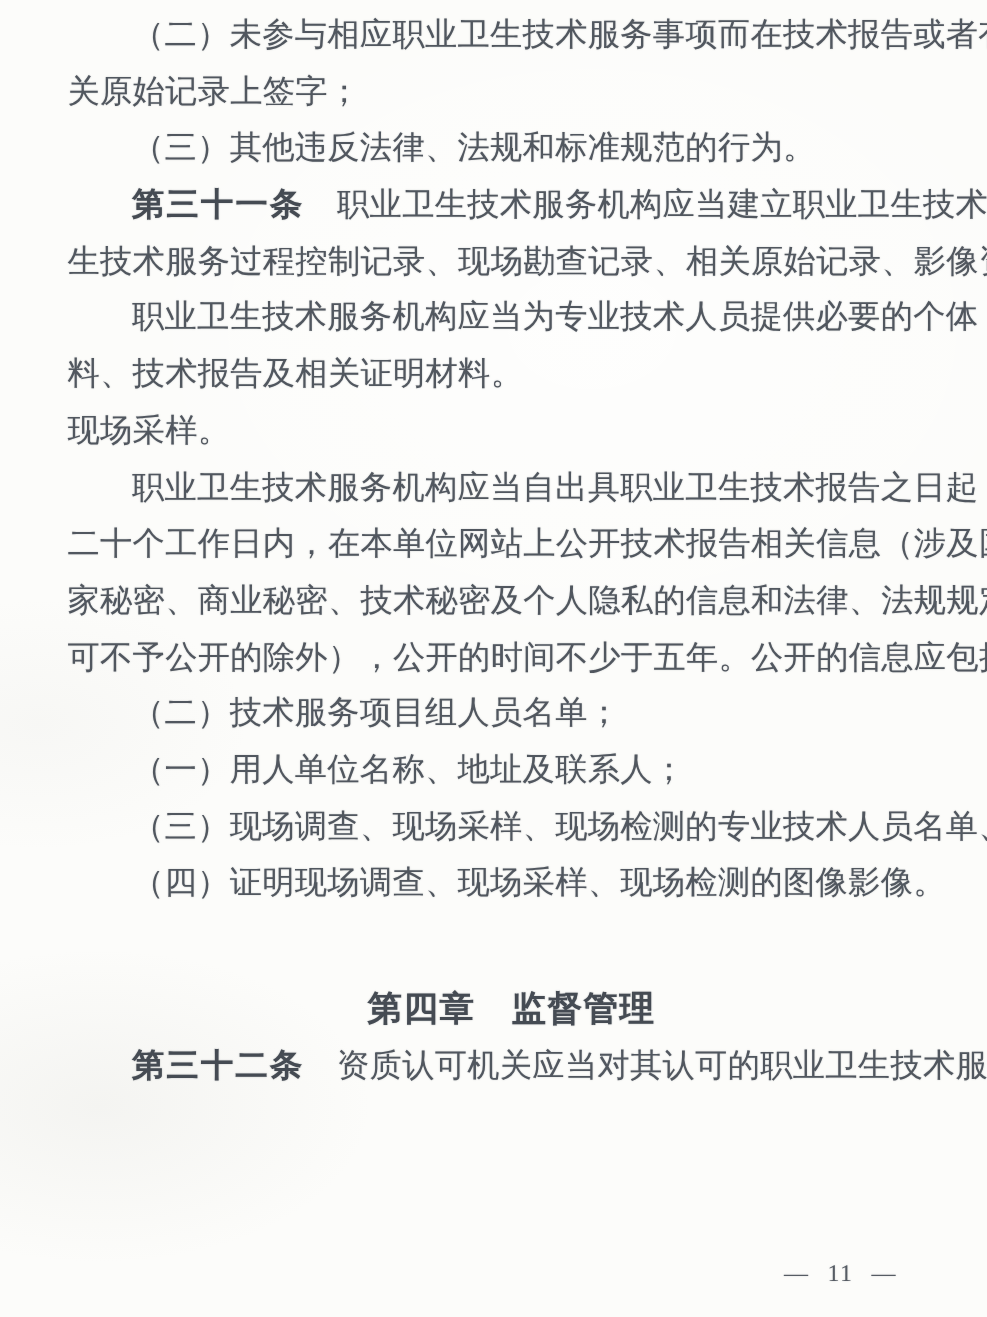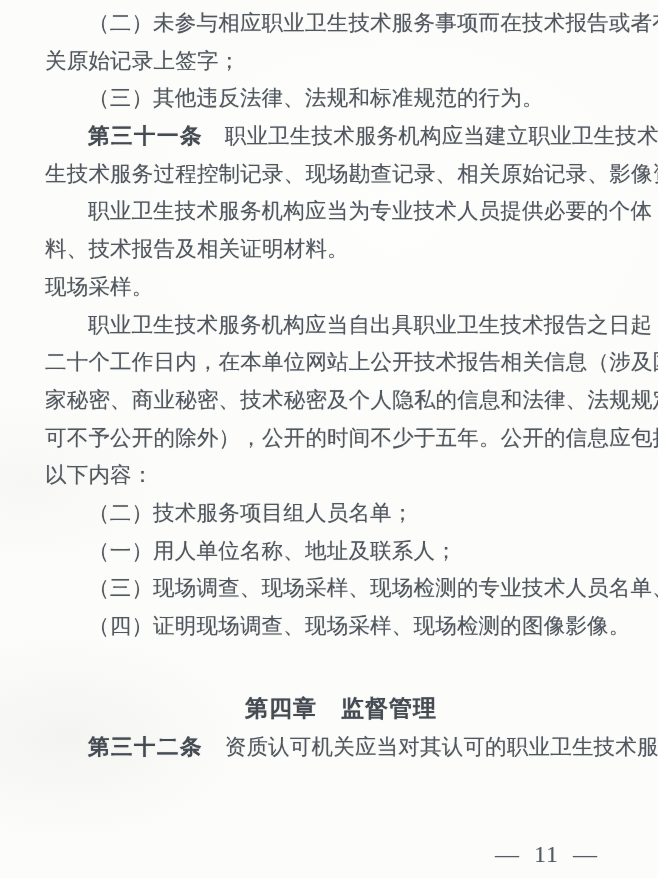--- a/index.html
+++ b/index.html
@@ -49,30 +49,29 @@
   .line.bold,
   .bold-prefix {
     font-family: "Liberation Sans", "DejaVu Sans", sans-serif;
     font-weight: 700;
     color: #454b53;
     text-shadow: 0 0 1px rgba(69,75,83,0.45);
   }
   .line.bold {
     font-size: 23px;
     letter-spacing: 1px;
-    font-family: Liberation Mono, monospace;
   }
   .bold-prefix {
     letter-spacing: 1.5px;
   }
   .page-number {
     position: absolute;
     top: 841px;
     right: 60px;
-    font-size: 24px;
+    font-size: 16px;
     color: #565c64;
     letter-spacing: 1px;
     word-spacing: 7px;
     text-shadow: 0 0 1px rgba(86,92,100,0.35);
   }
 </style>
 </head>
 <body>
 
 <div class="page">
@@ -82,21 +81,20 @@
       <div class="line indent">（三）其他违反法律、法规和标准规范的行为。</div>
       <div class="line indent"><span class="bold-prefix">第三十一条</span><span>　职业卫生技术服务机构应当建立职业卫生技术</span></div>
       <div class="line">生技术服务过程控制记录、现场勘查记录、相关原始记录、影像资</div>
       <div class="line indent">职业卫生技术服务机构应当为专业技术人员提供必要的个体</div>
       <div class="line">料、技术报告及相关证明材料。</div>
       <div class="line">现场采样。</div>
       <div class="line indent">职业卫生技术服务机构应当自出具职业卫生技术报告之日起</div>
       <div class="line">二十个工作日内，在本单位网站上公开技术报告相关信息（涉及国</div>
       <div class="line">家秘密、商业秘密、技术秘密及个人隐私的信息和法律、法规规定</div>
       <div class="line">可不予公开的除外），公开的时间不少于五年。公开的信息应包括</div>
-      <div class="line">以下内容：</div>
       <div class="line indent">（二）技术服务项目组人员名单；</div>
       <div class="line indent">（一）用人单位名称、地址及联系人；</div>
       <div class="line indent">（三）现场调查、现场采样、现场检测的专业技术人员名单、时</div>
       <div class="line indent">（四）证明现场调查、现场采样、现场检测的图像影像。</div>
       <div class="line center bold gap">第四章　监督管理</div>
       <div class="line indent"><span class="bold-prefix">第三十二条</span><span>　资质认可机关应当对其认可的职业卫生技术服</span></div>
     </div>
   <div class="page-number">— 11 —</div>
 </div>
 

